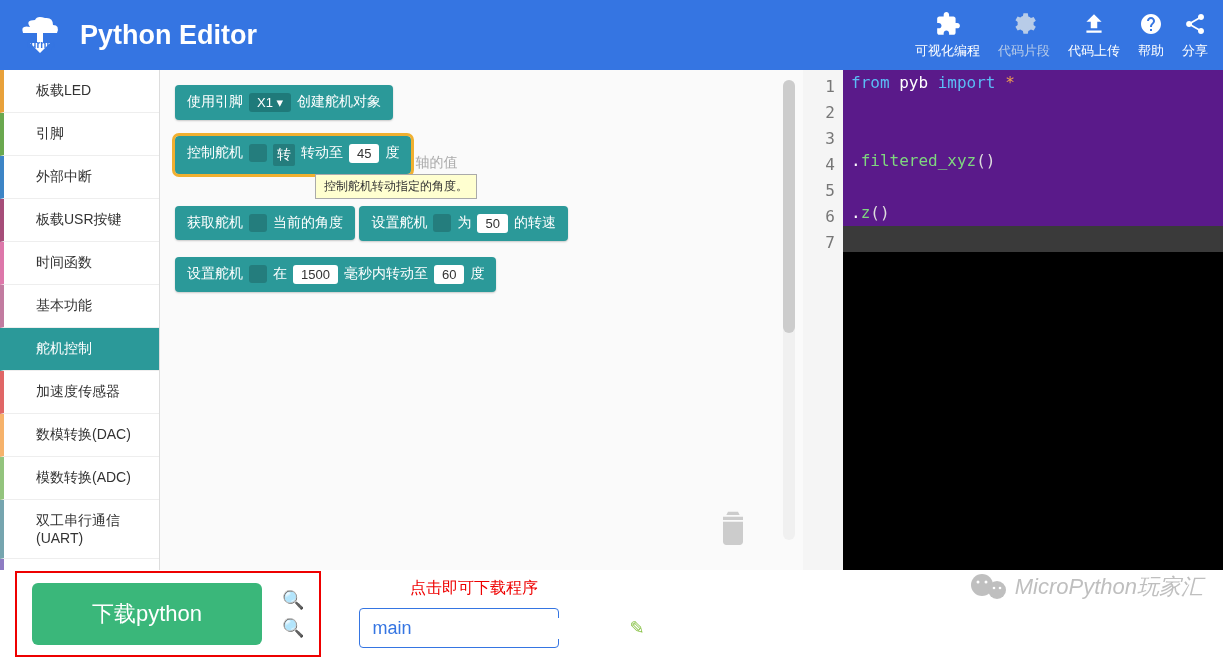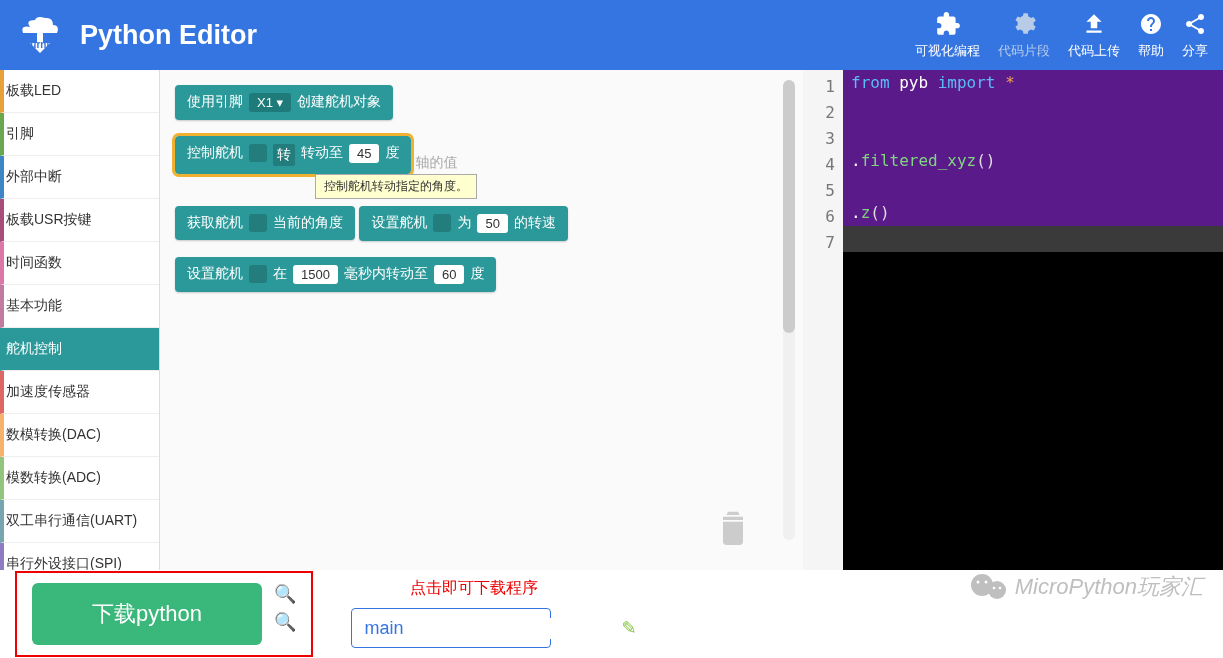--- a/index.html
+++ b/index.html
@@ -12,21 +12,21 @@
 .app-title { font-size: 27px; font-weight: 700; }
 .header-spacer { flex: 1; }
 .header-actions { display: flex; gap: 18px; }
 .header-action { display: flex; flex-direction: column; align-items: center; gap: 4px; cursor: pointer; font-size: 13px; }
 .header-action.active { color: #b8cce8; }
 .header-action-icon { font-size: 24px; height: 28px; display: flex; align-items: center; }
 
 .main { display: flex; height: 500px; }
 
 .sidebar { width: 160px; background: #fff; border-right: 1px solid #ddd; overflow-y: auto; }
-.sidebar-item { padding: 12px 10px 12px 2px; font-size: 14px; color: #333; cursor: pointer; border-left: 4px solid transparent; border-bottom: 1px solid #eee; }
+.sidebar-item { padding: 12px 10px 12px 32px; font-size: 14px; color: #333; cursor: pointer; border-left: 4px solid transparent; border-bottom: 1px solid #eee; }
 .sidebar-item.c-led { border-left-color: #e8a13a; }
 .sidebar-item.c-pin { border-left-color: #6aa84f; }
 .sidebar-item.c-ext { border-left-color: #3d85c6; }
 .sidebar-item.c-usr { border-left-color: #a64d79; }
 .sidebar-item.c-time { border-left-color: #d7a; }
 .sidebar-item.c-base { border-left-color: #c27ba0; }
 .sidebar-item.c-servo { background: #2b9999; color: #fff; border-left-color: #2b9999; }
 .sidebar-item.c-accel { border-left-color: #e06666; }
 .sidebar-item.c-dac { border-left-color: #f6b26b; }
 .sidebar-item.c-adc { border-left-color: #93c47d; }
@@ -52,21 +52,21 @@
 .code-content { flex: 1; }
 .code-line { height: 26px; line-height: 26px; padding: 0 8px; color: #fff; }
 .code-line.purple-bg { background: #5a1a8a; }
 .code-line.active { background: #3a3a3a; }
 .kw-from, .kw-import { color: #5bbcf5; }
 .kw-star { color: #f0a050; }
 .kw-func { color: #7fd67f; }
 .kw-paren { color: #ddd; }
 
 .footer { height: 88px; display: flex; align-items: center; padding: 10px 15px; position: relative; }
-.download-box { border: 2px solid #e00; padding: 10px 15px; display: flex; align-items: flex-start; gap: 12px; }
+.download-box { border: 2px solid #e00; padding: 10px 15px; display: flex; align-items: center; gap: 20px; }
 .download-btn { background: #3ab77a; color: #fff; border: none; border-radius: 6px; padding: 16px 60px; font-size: 22px; cursor: pointer; font-family: inherit; }
 .zoom-icons { display: flex; flex-direction: column; gap: 6px; color: #3575e2; font-size: 18px; }
 .zoom-btn { cursor: pointer; }
 .hint-text { color: #e00; font-size: 16px; font-weight: normal; position: absolute; left: 410px; top: 8px; }
 .filename-box { border: 1px solid #3575e2; border-radius: 4px; padding: 8px 12px; display: flex; align-items: center; gap: 25px; margin-left: 38px; margin-top: 28px; width: 200px; }
 .filename-input { border: none; outline: none; color: #3575e2; font-size: 18px; flex: 1; font-family: inherit; }
 .pencil-icon { color: #8bc34a; font-size: 18px; }
 
 .watermark { position: absolute; right: 20px; bottom: 55px; color: #aaa; font-size: 22px; display: flex; align-items: center; gap: 6px; opacity: 0.75; font-style: italic; }
 .watermark-icon { display: flex; }

